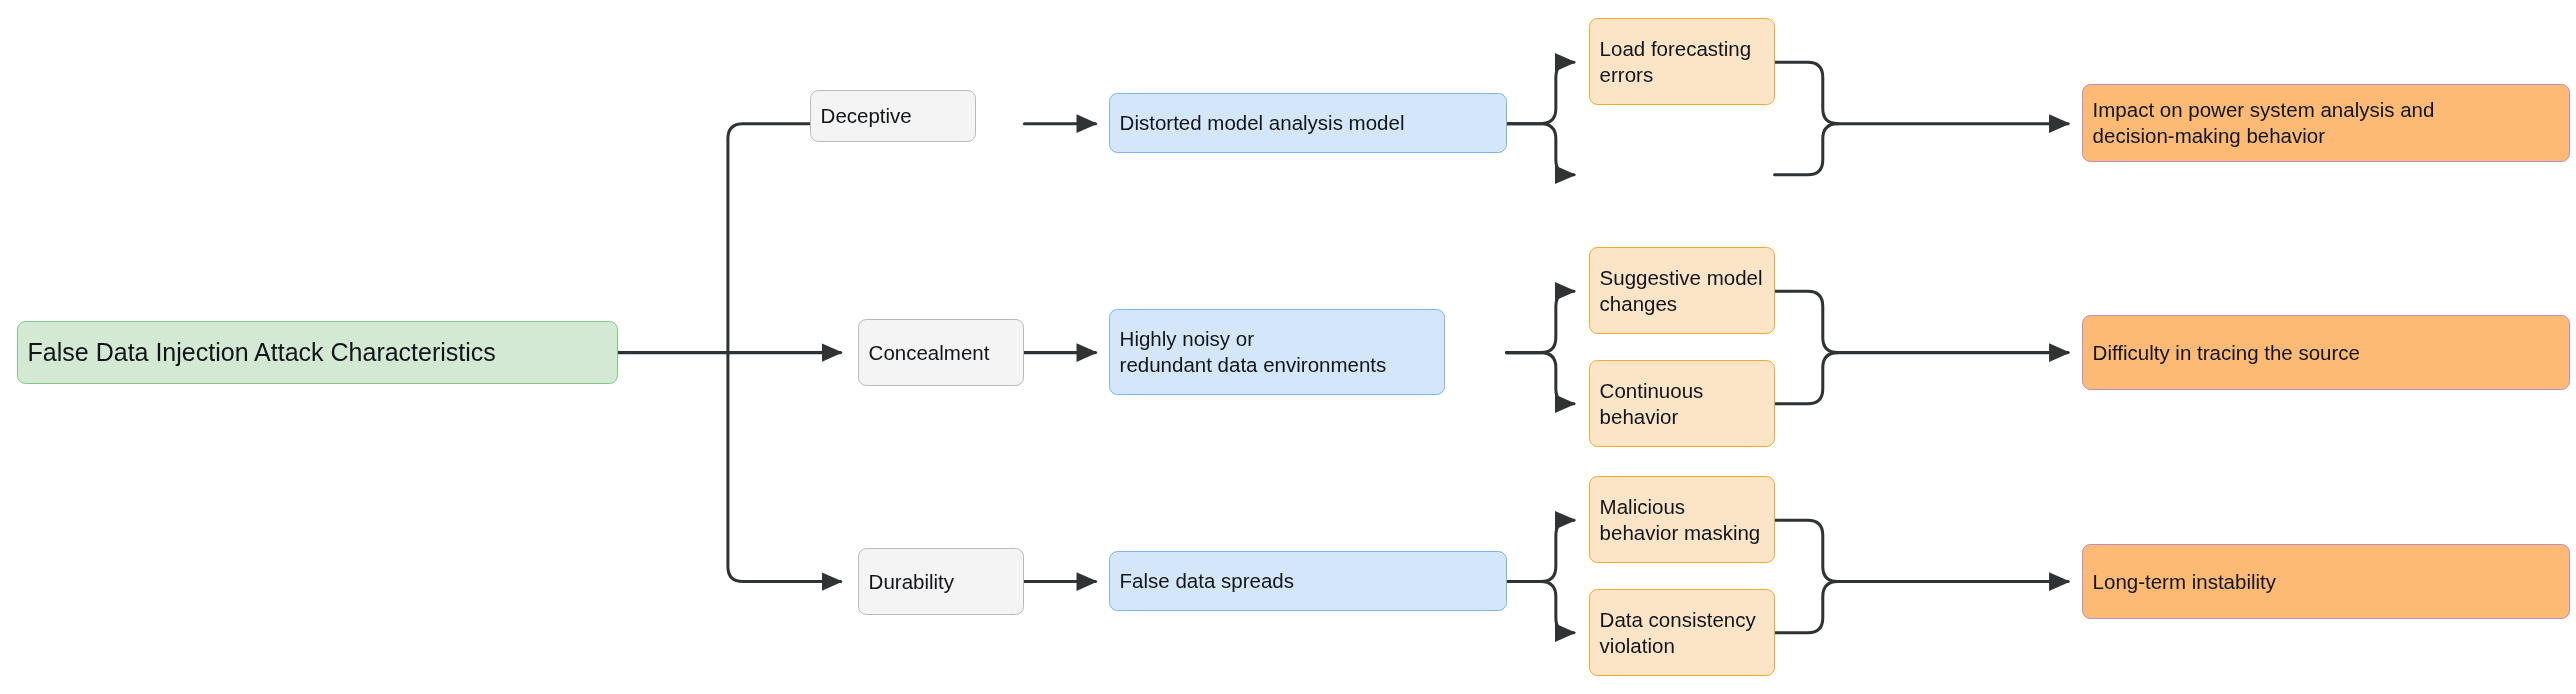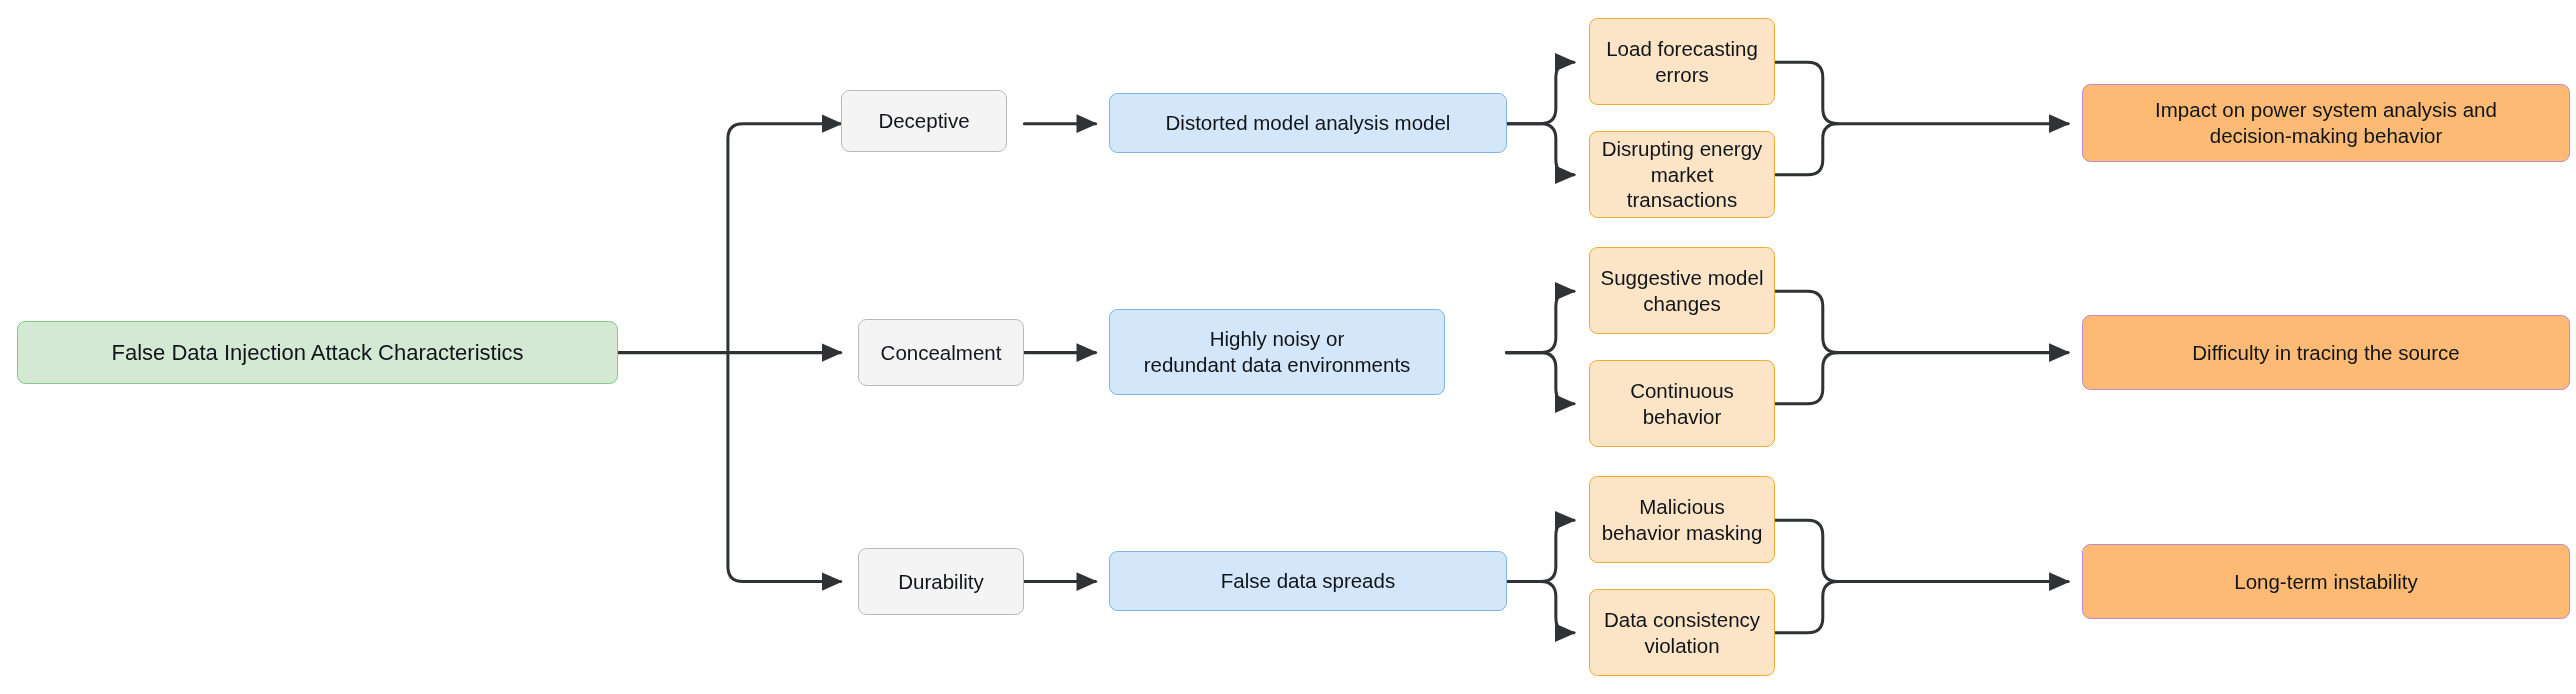--- a/index.html
+++ b/index.html
@@ -1,20 +1,20 @@
 <!DOCTYPE html>
 <html style="font-size:9.6px"><head>
 <meta charset="utf-8">
 <style>
   html,body{margin:0;padding:0;background:#ffffff;}
   body{font-family:"Liberation Sans",sans-serif;}
   #stage{position:relative;width:2576px;height:695px;background:#ffffff;overflow:hidden;}
   #edges{position:absolute;left:0;top:0;width:2576px;height:695px;}
   .node{position:absolute;box-sizing:border-box;display:flex;align-items:center;justify-content:center;
-        text-align:center;border-radius:8.4px;border-width:1.2px;border-style:solid;
+        text-align:left;border-radius:8.4px;border-width:1.2px;border-style:solid;
         font-size:20.5px;line-height:1.26;color:#111418;padding:3.6px 9.6px;}
   .node span{display:block;width:100%;}
   .n-root   {background:#d3e9d4;border-color:#82c785;}
   .n-cat    {background:#f4f4f4;border-color:#b9b9b9;}
   .n-mech   {background:#d4e7fa;border-color:#7fb4e4;}
   .n-effect {background:#fce4c7;border-color:#f0ab2e;}
   .n-impact {background:#fdba74;border-color:#bb8cc7;}
 </style>
 </head>
 <body>
@@ -52,25 +52,25 @@
       <path d="M2945,483 L3000,483 Q3025,483 3025,508 L3025,560 Q3025,585 3050,585 L3432,585" marker-end="url(#arw)"></path>
       <path d="M2945,670 L3000,670 Q3025,670 3025,645 L3025,610 Q3025,585 3050,585"></path>
 
       <path d="M2500,965 L2557,965 Q2582,965 2582,940 L2582,888 Q2582,863 2607,863 L2612,863" marker-end="url(#arw)"></path>
       <path d="M2500,965 L2557,965 Q2582,965 2582,990 L2582,1025 Q2582,1050 2607,1050 L2612,1050" marker-end="url(#arw)"></path>
       <path d="M2945,863 L3000,863 Q3025,863 3025,888 L3025,940 Q3025,965 3050,965 L3432,965" marker-end="url(#arw)"></path>
       <path d="M2945,1050 L3000,1050 Q3025,1050 3025,1025 L3025,990 Q3025,965 3050,965"></path>
     </g>
   </svg>
 
-  <div class="node n-root" style="left:17px;top:321px;width:601px;height:63px;font-size:22px;">
+  <div class="node n-root" style="left:17px;top:321px;width:601px;height:63px;font-size:25px;">
     <span>False Data Injection Attack Characteristics</span>
   </div>
 
-  <div class="node n-cat" style="left:841px;top:90px;width:166px;height:62px;">
+  <div class="node n-cat" style="left:810px;top:90px;width:166px;height:52px;">
     <span>Deceptive</span>
   </div>
   <div class="node n-cat" style="left:858px;top:319px;width:166px;height:67px;">
     <span>Concealment</span>
   </div>
   <div class="node n-cat" style="left:858px;top:548px;width:166px;height:67px;">
     <span>Durability</span>
   </div>
 
   <div class="node n-mech" style="left:1109px;top:93px;width:398px;height:60px;">
@@ -78,23 +78,20 @@
   </div>
   <div class="node n-mech" style="left:1109px;top:309px;width:336px;height:86px;">
     <span>Highly noisy or<br>redundant data environments</span>
   </div>
   <div class="node n-mech" style="left:1109px;top:551px;width:398px;height:60px;">
     <span>False data spreads</span>
   </div>
 
   <div class="node n-effect" style="left:1589px;top:18px;width:186px;height:87px;">
     <span>Load forecasting errors</span>
-  </div>
-  <div class="node n-effect" style="left:1589px;top:131px;width:186px;height:87px;">
-    <span>Disrupting energy<br>market transactions</span>
   </div>
 
   <div class="node n-effect" style="left:1589px;top:247px;width:186px;height:87px;">
     <span>Suggestive model changes</span>
   </div>
   <div class="node n-effect" style="left:1589px;top:360px;width:186px;height:87px;">
     <span>Continuous behavior</span>
   </div>
 
   <div class="node n-effect" style="left:1589px;top:476px;width:186px;height:87px;">

